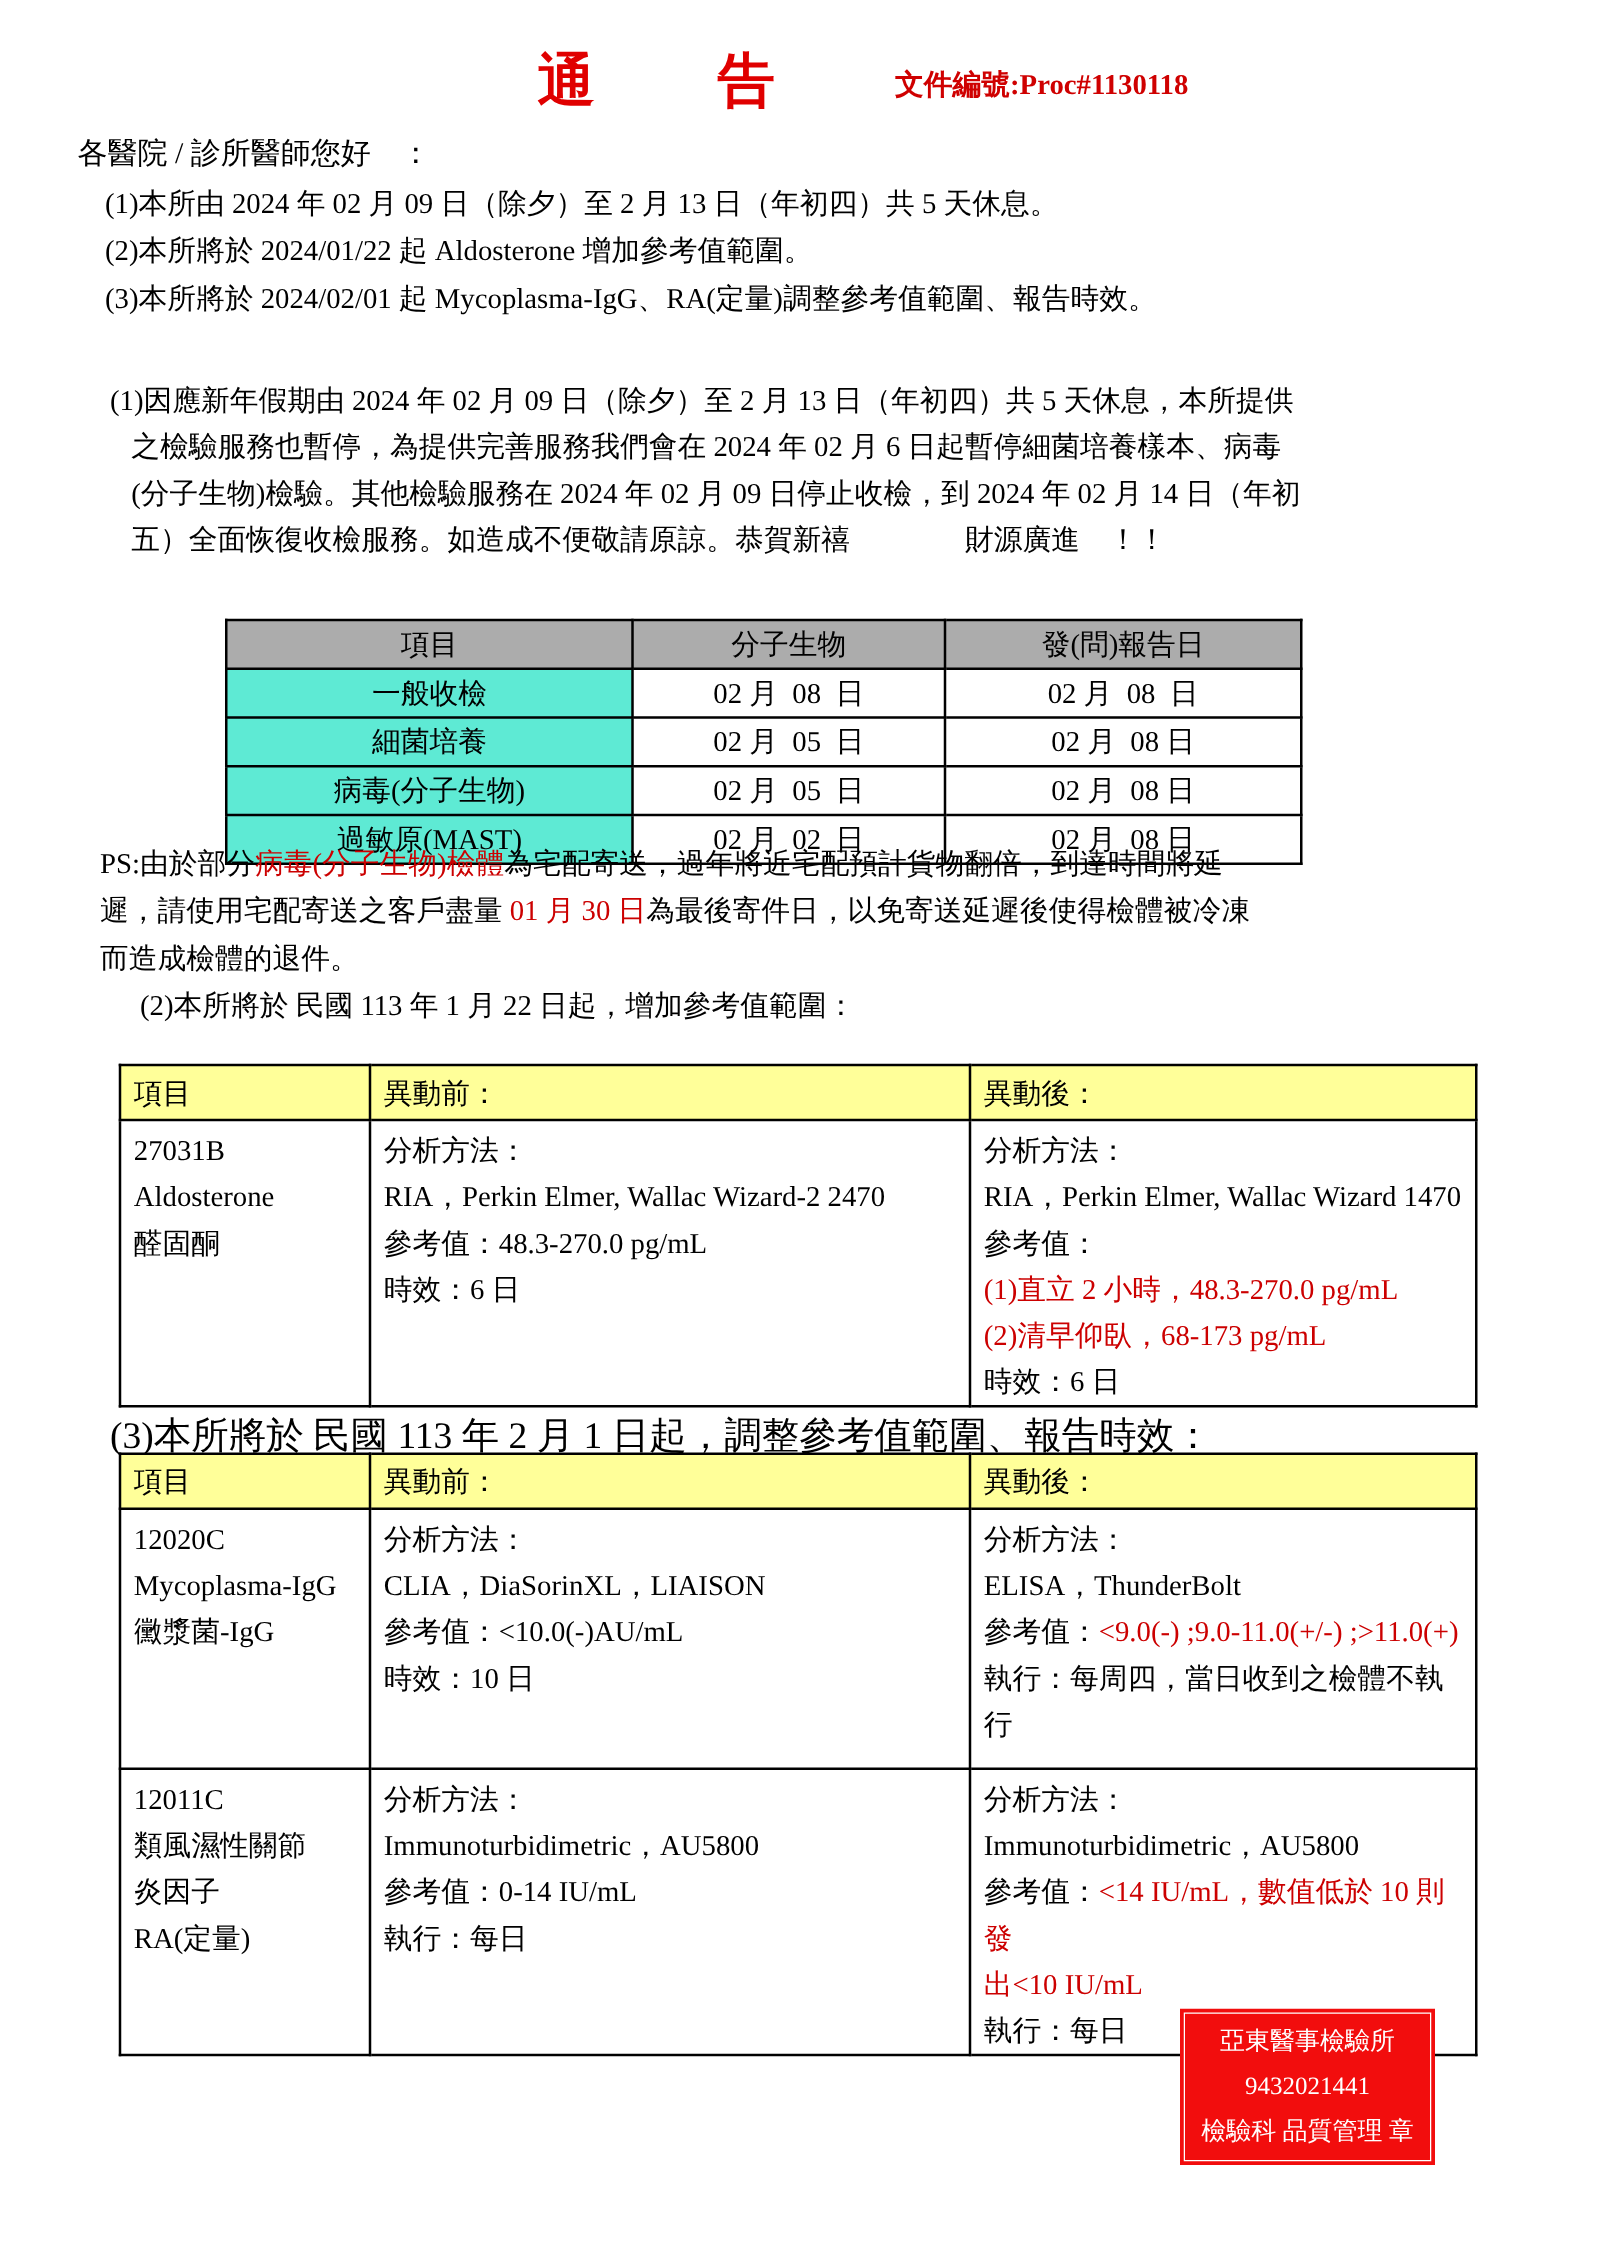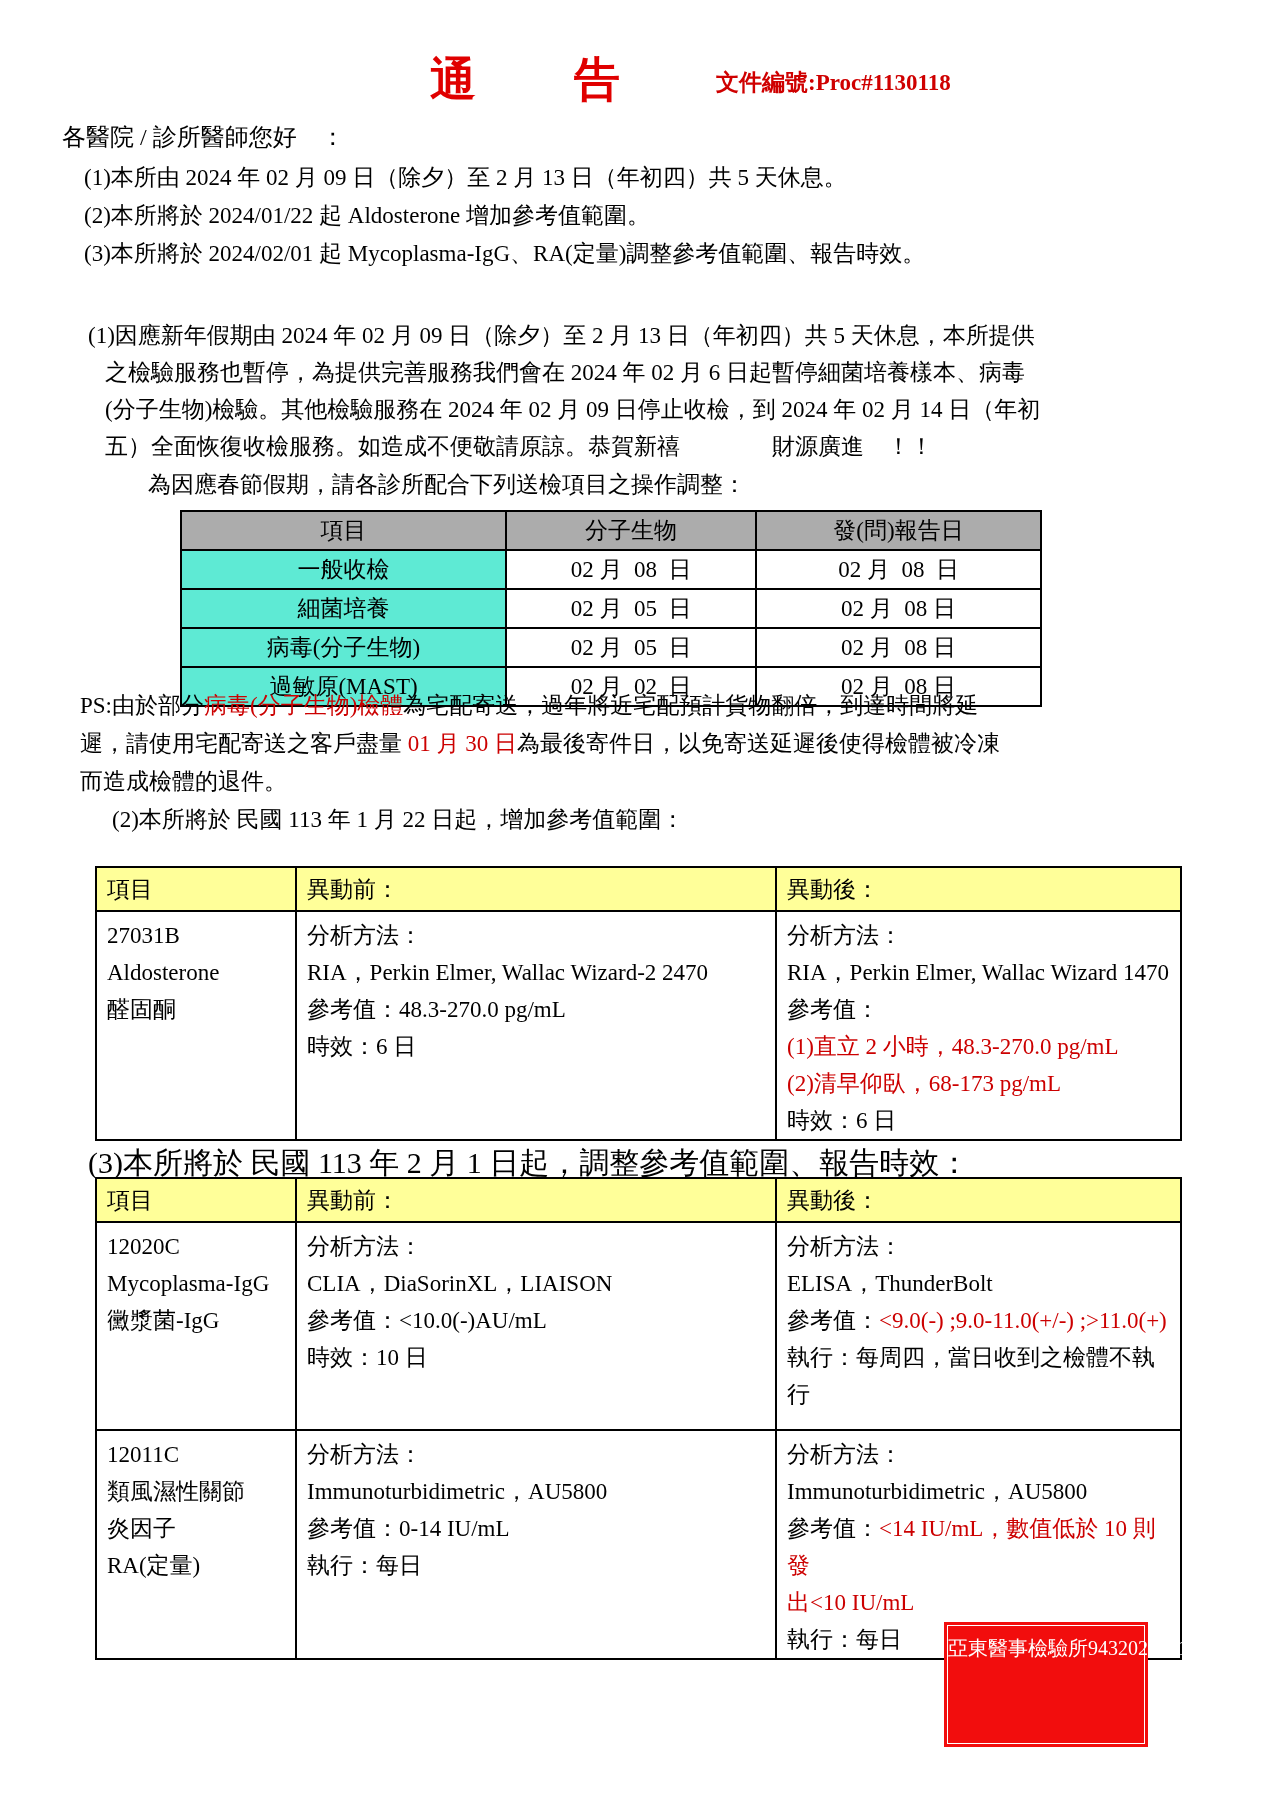--- a/index.html
+++ b/index.html
@@ -2,21 +2,21 @@
 <html><head>
 <meta charset="utf-8">
 <style>
   * { margin:0; padding:0; box-sizing:border-box; }
   html,body { background:#e9e9e9; }
   .page {
     position:relative; width:1280px; height:1809px; background:#ffffff;
     font-family:"Liberation Serif","DejaVu Serif",serif; color:#000;
     margin:0 auto; overflow:hidden;
   }
-  .abs { position:absolute;margin-top:15px; }
+  .abs { position:absolute; }
   .title {
     left:430px; top:34px; font-size:46px; font-weight:bold; color:#e00000;
     white-space:pre; letter-spacing:2px;
   }
   .docnum { left:716px; top:52px; font-size:23px; font-weight:bold; color:#cf0000; white-space:pre; }
   .greeting { left:62px; top:106px; font-size:24px; white-space:pre; }
   .summary { left:84px; top:144px; font-size:23px; }
   .summary .line { line-height:38px; white-space:pre; }
   .para { left:88px; top:302px; font-size:23px; width:1130px; }
   .para .line { line-height:37px; white-space:pre; }
@@ -44,21 +44,21 @@
   .rt3 { left:95px; top:1162px; }
   .reftable th {
     background:#ffff99; text-align:left; height:44px; padding:0 10px; white-space:pre;
   }
   .reftable td { vertical-align:top; padding:5px 10px 0 10px; background:#fff; }
   .reftable .cl { line-height:37px; white-space:pre-wrap; }
   .rt3 .rowpad td { padding-bottom:16px; }
 
   .stamp {
     left:944px; top:1607px; width:204px; height:125px; background:#f20d0d;
-    display:flex; flex-direction:row; justify-content:space-between;
+    display:flex; flex-direction:column; justify-content:space-between;
     padding:10px 4px; text-align:center; color:#ffffff; font-size:20px;
   }
   .stamp-inner { position:absolute; left:3px; top:3px; right:3px; bottom:3px; border:1px solid #ffffff; pointer-events:none; }
   .stamp .sline { position:relative; line-height:33px; white-space:pre; }
 </style>
 </head>
 <body>
 
 <div class="page">
 
@@ -73,21 +73,20 @@
     <div class="line">(3)本所將於 2024/02/01 起 Mycoplasma-IgG、RA(定量)調整參考值範圍、報告時效。</div>
   </div>
 
   <div class="abs para">
     <div class="line">(1)因應新年假期由 2024 年 02 月 09 日（除夕）至 2 月 13 日（年初四）共 5 天休息，本所提供</div>
     <div class="line cont">之檢驗服務也暫停，為提供完善服務我們會在 2024 年 02 月 6 日起暫停細菌培養樣本、病毒</div>
     <div class="line cont">(分子生物)檢驗。其他檢驗服務在 2024 年 02 月 09 日停止收檢，到 2024 年 02 月 14 日（年初</div>
     <div class="line cont">五）全面恢復收檢服務。如造成不便敬請原諒。恭賀新禧　　　　財源廣進　！！</div>
   </div>
 
-  <div class="abs tintro">為因應春節假期，請各診所配合下列送檢項目之操作調整：</div>
 
   <table class="abs t1">
     <colgroup>
         <col style="width:325px">
         <col style="width:250px">
         <col style="width:285px">
       </colgroup>
     <tbody>
         <tr>
       <th>項目</th>

